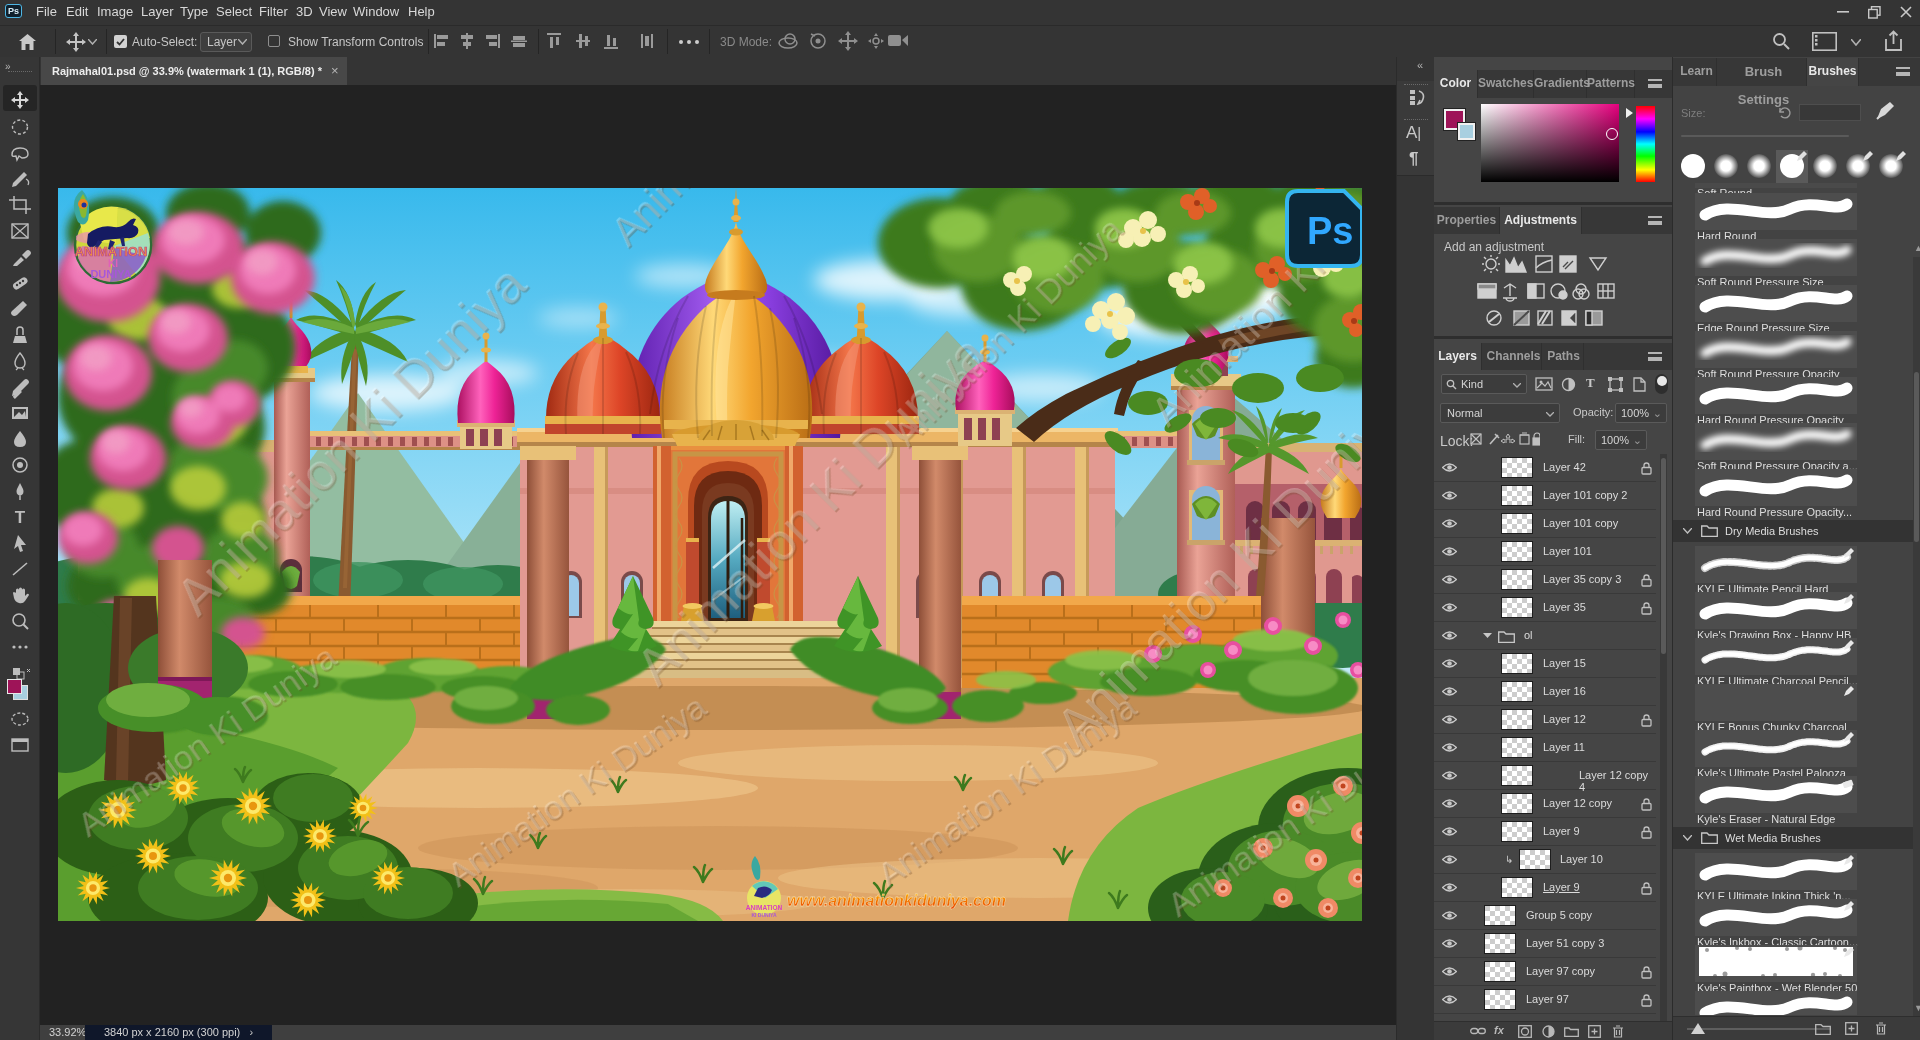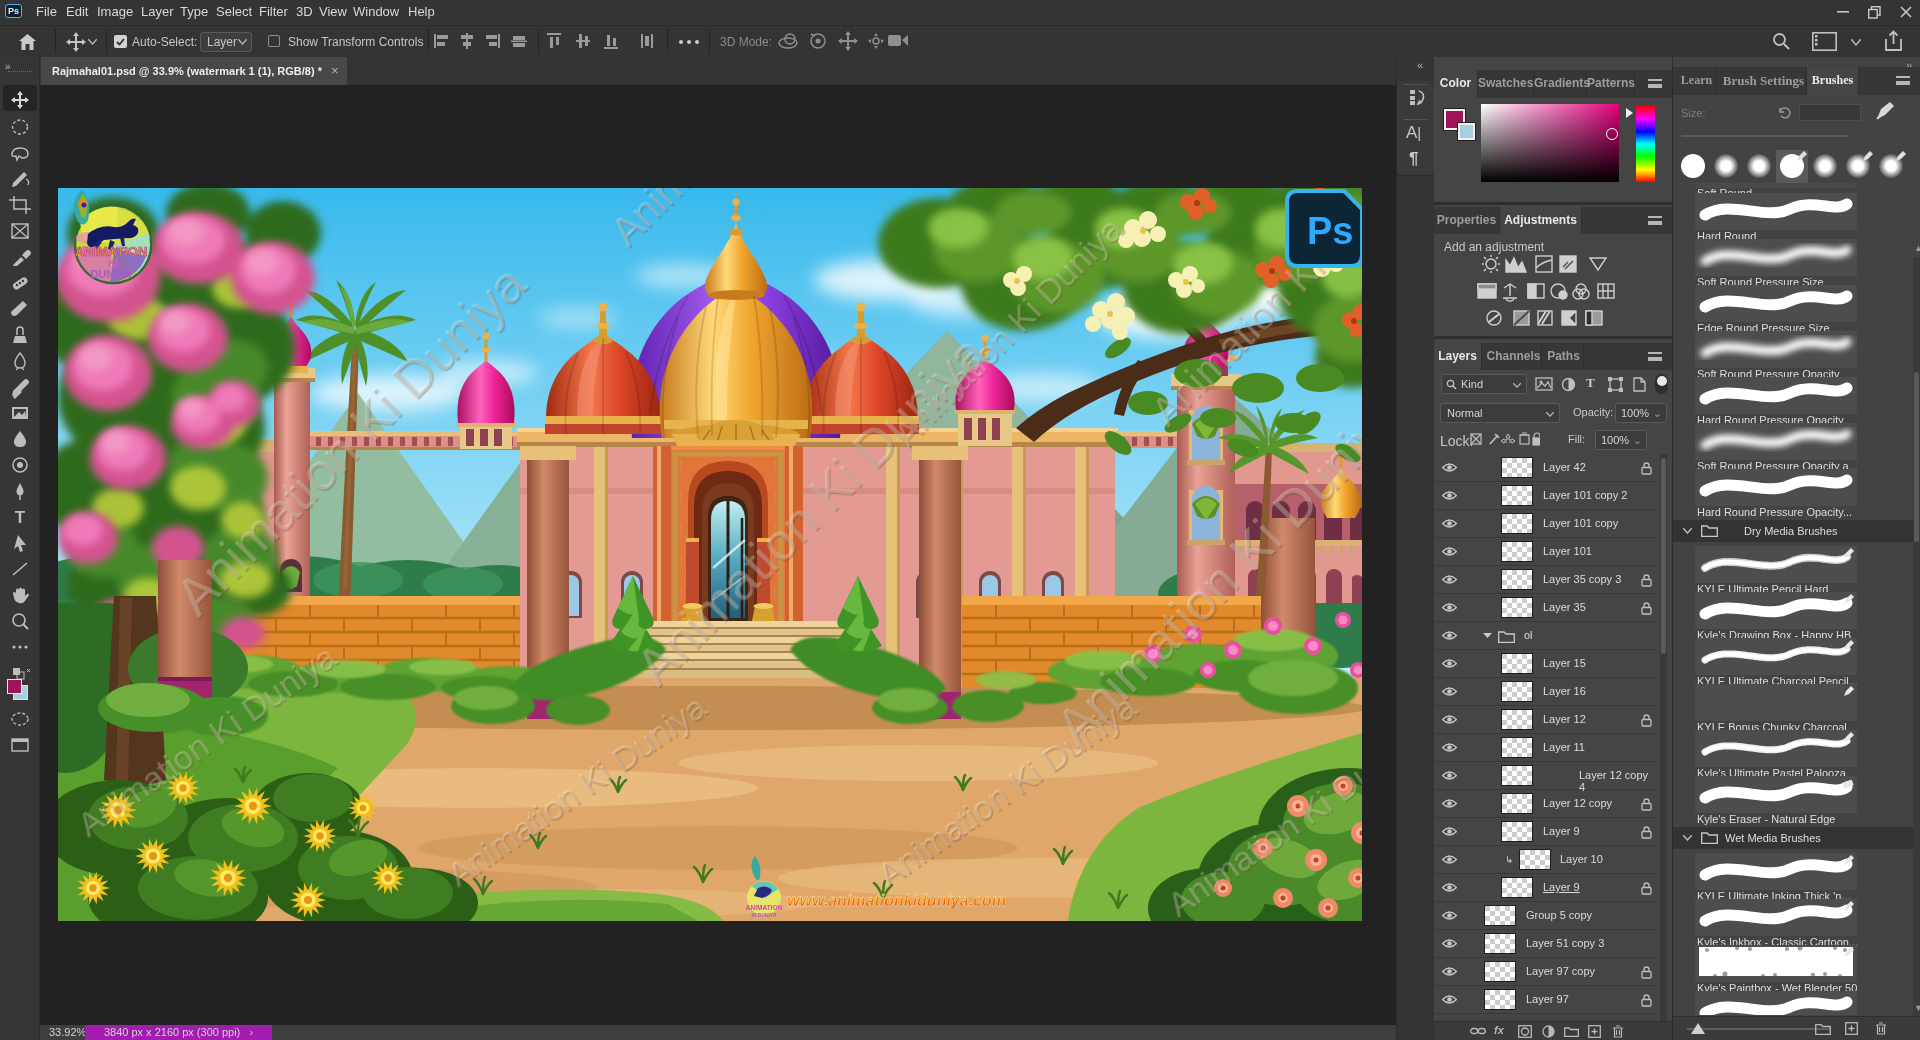--- a/index.html
+++ b/index.html
@@ -1321,21 +1321,21 @@
  <path d="M697 690 Q690 676 697 668 Q704 676 702 690 Q700 694 697 690 Z" fill="#3aa8a0"></path>
  <text x="706" y="722" text-anchor="middle" font-family="Liberation Sans, sans-serif" font-size="6.5" font-weight="bold" fill="#d83fc0">ANIMATION</text>
  <text x="706" y="729" text-anchor="middle" font-family="Liberation Sans, sans-serif" font-size="5" font-weight="bold" fill="#a758d8">KI DUNIYA</text>
  <text x="729" y="718" font-family="Liberation Sans, sans-serif" font-size="16" font-weight="bold" font-style="italic" fill="url(#webG)" stroke="#fff2c8" stroke-width="0.3">www.animationkiduniya.com</text>
 </g>
 </svg>
     </div>
   </div>
   <div id="statusbar">
     <span style="position:absolute;left:9px;">33.92%</span>
-    <span style="position:absolute;left:45px;width:187px;background:#a21caf;text-align:center;">3840 px x 2160 px (300 ppi) &nbsp;&nbsp;<span style="font-family:'Liberation Sans';color:#c8c8c8;">›</span></span>
+    <span style="position:absolute;left:45px;width:187px;background:#0f172a;text-align:center;">3840 px x 2160 px (300 ppi) &nbsp;&nbsp;<span style="font-family:'Liberation Sans';color:#c8c8c8;">›</span></span>
   </div>
 
   <div id="colstrip">
     <div style="position:absolute;left:20px;top:2px;color:#b5b5b5;font-size:11px;">«</div>
     <div style="position:absolute;left:0;top:24px;width:38px;height:95px;background:#3a3a3a;border-bottom:1px solid #2b2b2b;"></div>
     <div style="position:absolute;left:7px;top:27px;width:24px;height:2px;border-top:1px dotted #6a6a6a;"></div>
     <svg style="position:absolute;left:12px;top:33px;" width="17" height="15" viewBox="0 0 17 15">
         <g fill="#c0c0c0">
           <rect x="1" y="0" width="5" height="4"></rect>
           <rect x="1" y="6" width="5" height="4"></rect>
@@ -1707,21 +1707,21 @@
       <svg style="position:absolute;left:178px;top:3px;" width="12" height="13" viewBox="0 0 12 13">
           <path d="M1 3 H11 M2.5 3 V12 H9.5 V3 M4 1 H8 M4.5 5 V10 M7.5 5 V10" fill="none" stroke="#b8b8b8" stroke-width="1.2"></path>
         </svg>
     </div>
     <div style="position:absolute;left:226px;top:397px;width:7px;height:567px;background:#393939;">
         <div style="position:absolute;left:1px;top:4px;width:5px;height:196px;background:#5a5a5a;border-radius:3px;"></div>
       </div>
   </div>
   <div id="brushes">
     <div style="position:absolute;right:8px;top:2px;color:#b5b5b5;font-size:11px;">»</div>
-    <div class="tabstrip" style="top:10px;height:28px;font-family:Liberation Serif, serif;">
+    <div class="tabstrip" style="top:1px;height:28px;">
       <div class="ptab" style="left:4px;width:40px;">Learn</div>
       <div class="ptab" style="left:48px;width:86px;font-size:13px;line-height:28px;">Brush Settings</div>
       <div class="ptab act" style="left:134px;width:52px;">Brushes</div>
       <div class="hamb" style="right:10px;top:9px;"></div>
     </div>
     <div style="position:absolute;left:8px;top:50px;color:#7e7e7e;font-size:11px;">Size:</div>
     <svg style="position:absolute;left:104px;top:49px;" width="14" height="14" viewBox="0 0 14 14">
         <path d="M3 2 L3 6 L7 6" fill="none" stroke="#9a9a9a" stroke-width="1.4"></path>
         <path d="M3 6 A5 5 0 1 1 4 10" fill="none" stroke="#9a9a9a" stroke-width="1.4"></path>
       </svg>
@@ -1917,21 +1917,21 @@
         </svg>
       </div>
     <div class="bname" style="top:925px;">Kyle's Paintbox - Wet Blender 50</div>
     <div class="bfolder" style="top:463px;">
         <svg style="position:absolute;left:10px;top:8px;" width="9" height="6" viewBox="0 0 9 6">
           <path d="M0 0 L4.5 5 L9 0" fill="none" stroke="#c0c0c0" stroke-width="1.4"></path>
         </svg>
         <svg style="position:absolute;left:28px;top:4px;" width="17" height="13" viewBox="0 0 17 13">
           <path d="M0.7 12.3 V2 H6 L8 4 H16.3 V12.3 Z" fill="none" stroke="#c8c8c8" stroke-width="1.3"></path>
         </svg>
-        <span style="position:absolute;left:52px;margin-left:19px;">Dry Media Brushes</span>
+        <span style="position:absolute;left:52px;">Dry Media Brushes</span>
       </div>
     <div class="bfolder" style="top:770px;">
         <svg style="position:absolute;left:10px;top:8px;" width="9" height="6" viewBox="0 0 9 6">
           <path d="M0 0 L4.5 5 L9 0" fill="none" stroke="#c0c0c0" stroke-width="1.4"></path>
         </svg>
         <svg style="position:absolute;left:28px;top:4px;" width="17" height="13" viewBox="0 0 17 13">
           <path d="M0.7 12.3 V2 H6 L8 4 H16.3 V12.3 Z" fill="none" stroke="#c8c8c8" stroke-width="1.3"></path>
         </svg>
         <span style="position:absolute;left:52px;">Wet Media Brushes</span>
       </div>

